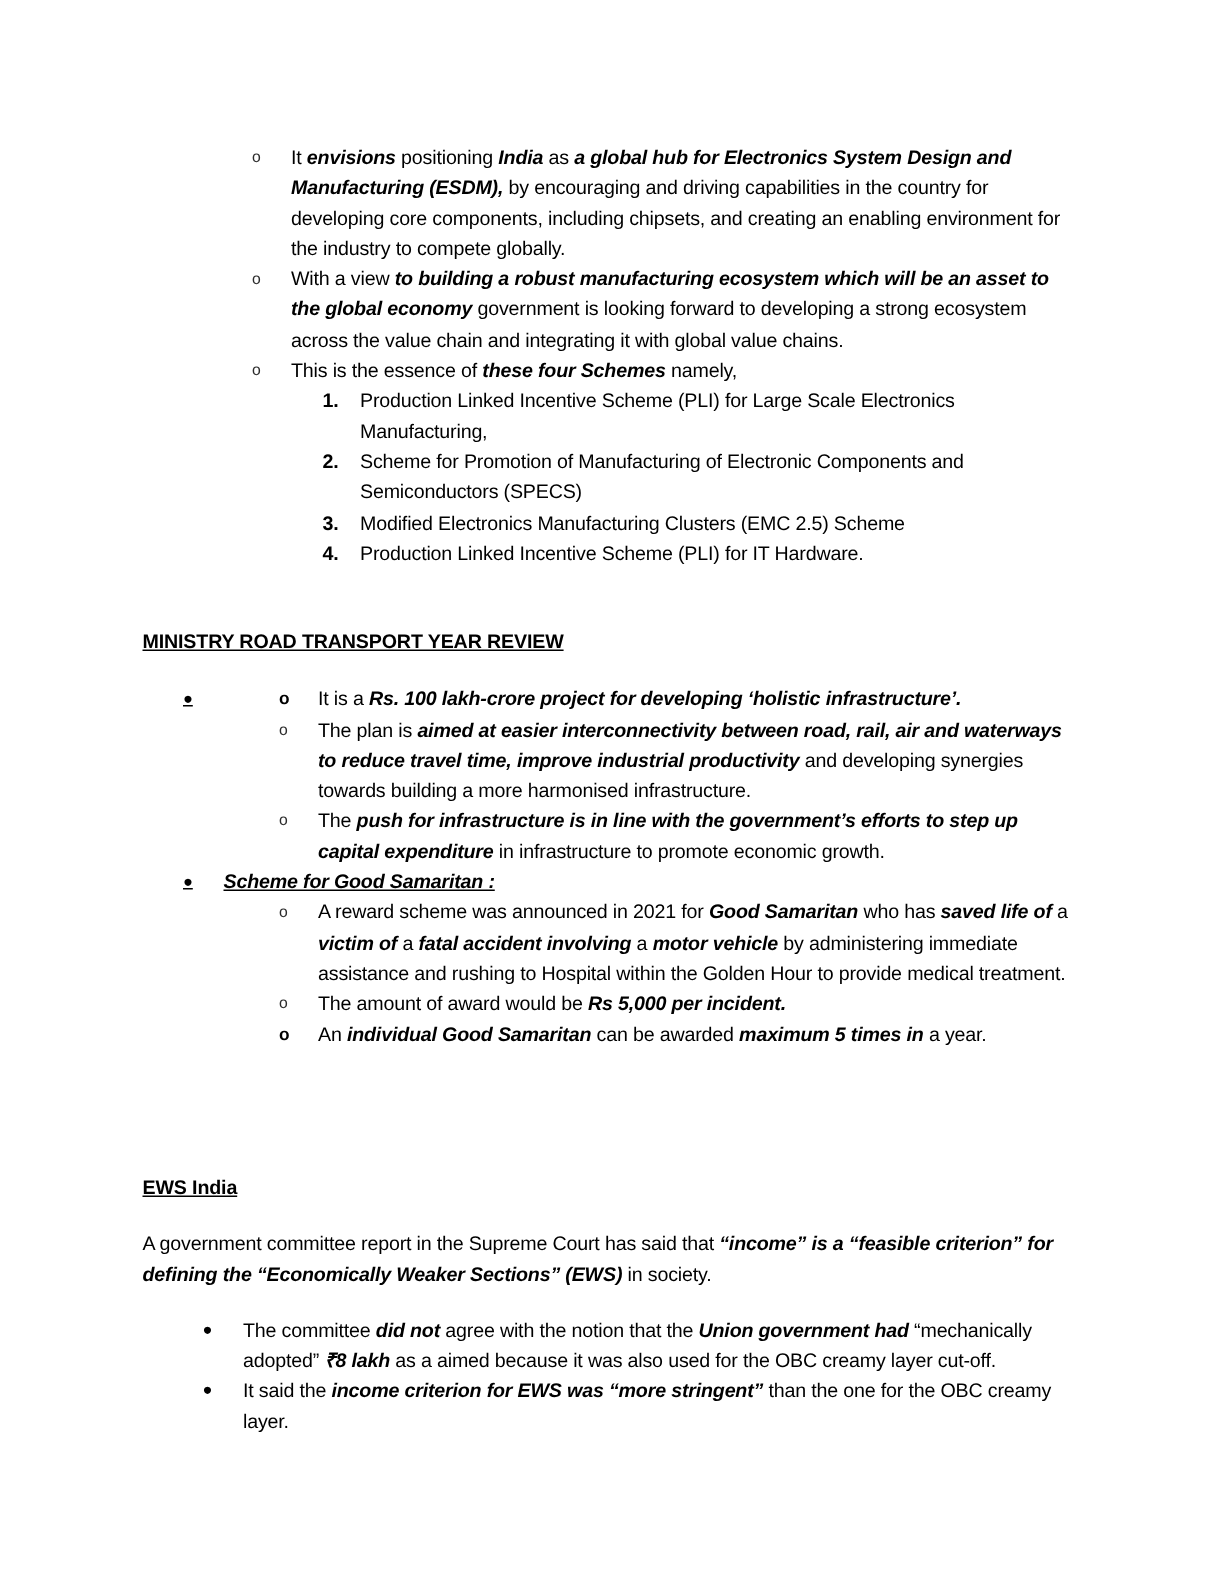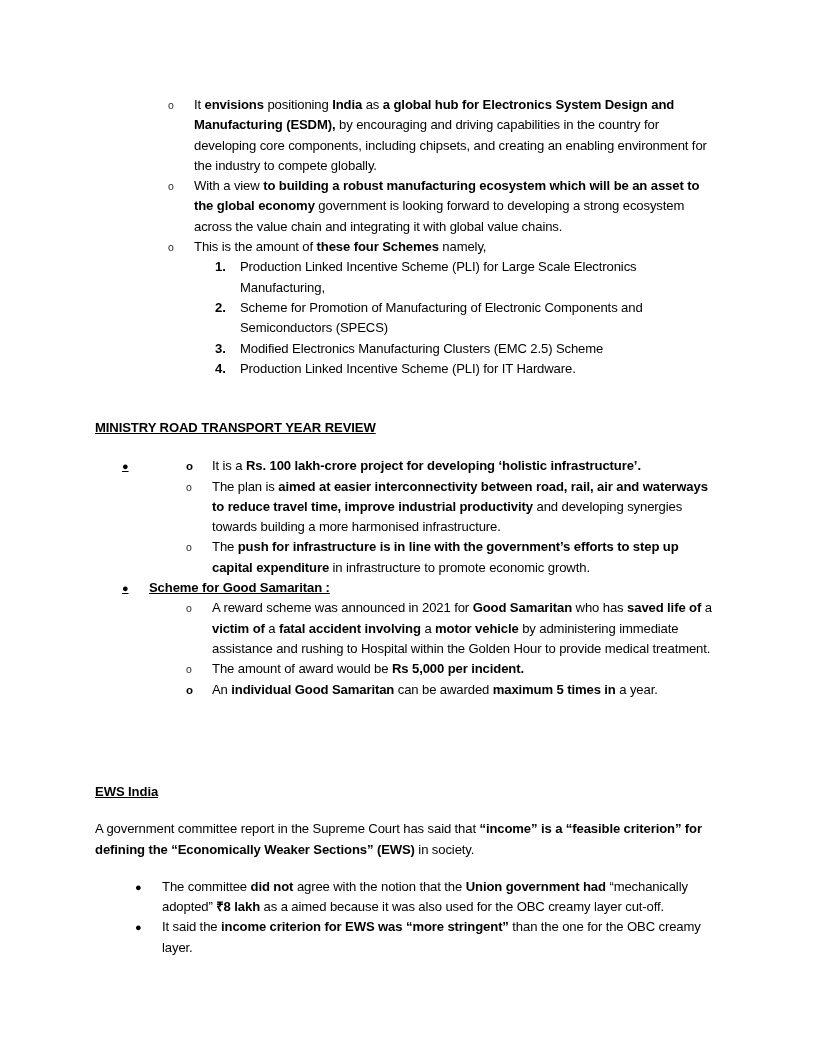--- a/index.html
+++ b/index.html
@@ -25,21 +25,21 @@
     left: 0;
     top: 0;
     width: 816px;
   }
   
   .t {
     font-size: 13.1px;
     line-height: 20.3px;
     letter-spacing: -0.12px;
   }
-  b, .b { font-weight: bold; }
+  b, .b { font-weight: bold; font-style: italic; }
 
   
   .blk { position: absolute; }
 
   
   .row {
     position: relative;
     display: block;
   }
   .marker {
@@ -96,21 +96,21 @@
           <div class="row t" style="padding-left: 26px;">
             <span class="marker circle">o</span>
             <span class="body"><span>It </span><span class="b">envisions </span><span>positioning </span><span class="b">India</span><span> as </span><span class="b">a global hub for Electronics System Design and Manufacturing (ESDM),</span><span> by encouraging and driving capabilities in the country for developing core components, including chipsets, and creating an enabling environment for the industry to compete globally.</span></span>
           </div>
           <div class="row t" style="padding-left: 26px;">
             <span class="marker circle">o</span>
             <span class="body"><span>With a view </span><span class="b">to building a robust manufacturing ecosystem which will be an asset to the global economy</span><span> government is looking forward to developing a strong ecosystem across the value chain and integrating it with global value chains.</span></span>
           </div>
           <div class="row t" style="padding-left: 26px;">
             <span class="marker circle">o</span>
-            <span class="body"><span>This is the amount of </span><span class="b">these four Schemes</span><span> namely,</span></span>
+            <span class="body"><span>This is the essence of </span><span class="b">these four Schemes</span><span> namely,</span></span>
           </div>
         </div>
       <div id="esdm-numbered" style="margin-left:47px; margin-top:0px;">
           <div class="row t" style="padding-left: 25px;">
             <span class="marker num">1.</span>
             <span class="body">Production Linked Incentive Scheme (PLI) for Large Scale Electronics Manufacturing,</span>
           </div>
           <div class="row t" style="padding-left: 25px;">
             <span class="marker num">2.</span>
             <span class="body"> Scheme for Promotion of Manufacturing of Electronic Components and Semiconductors (SPECS)</span>

